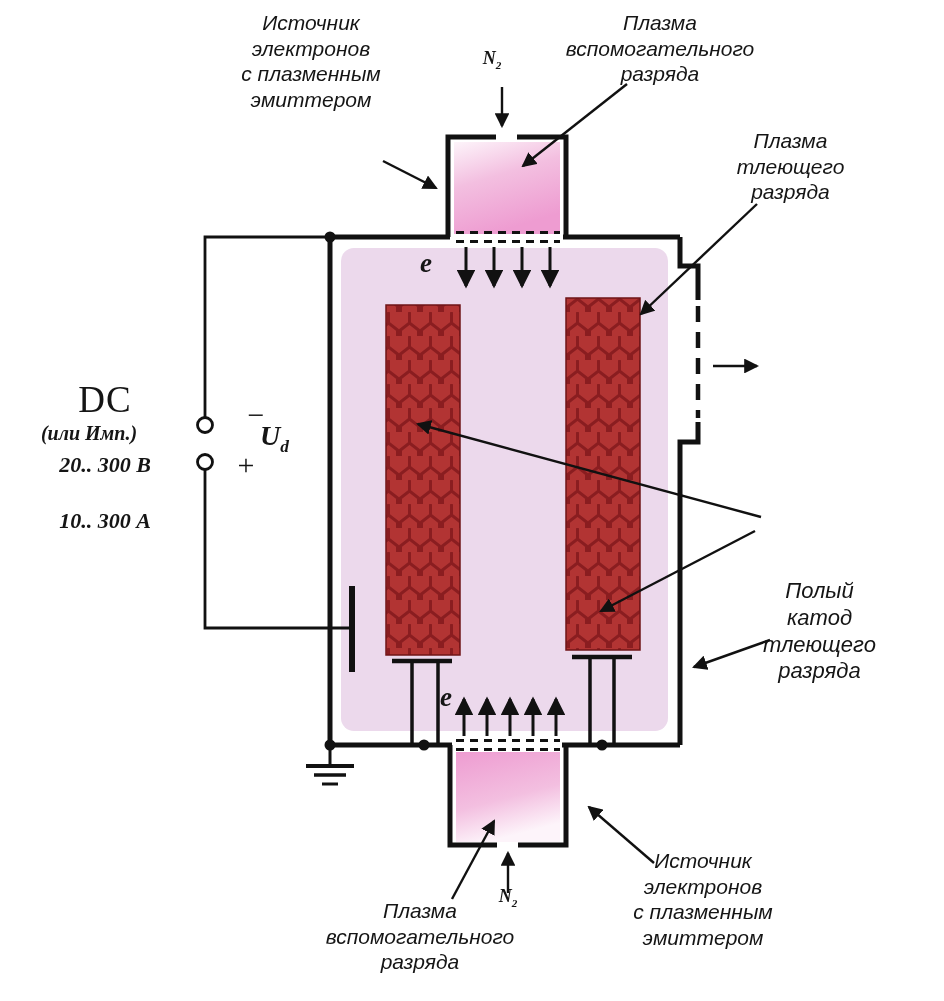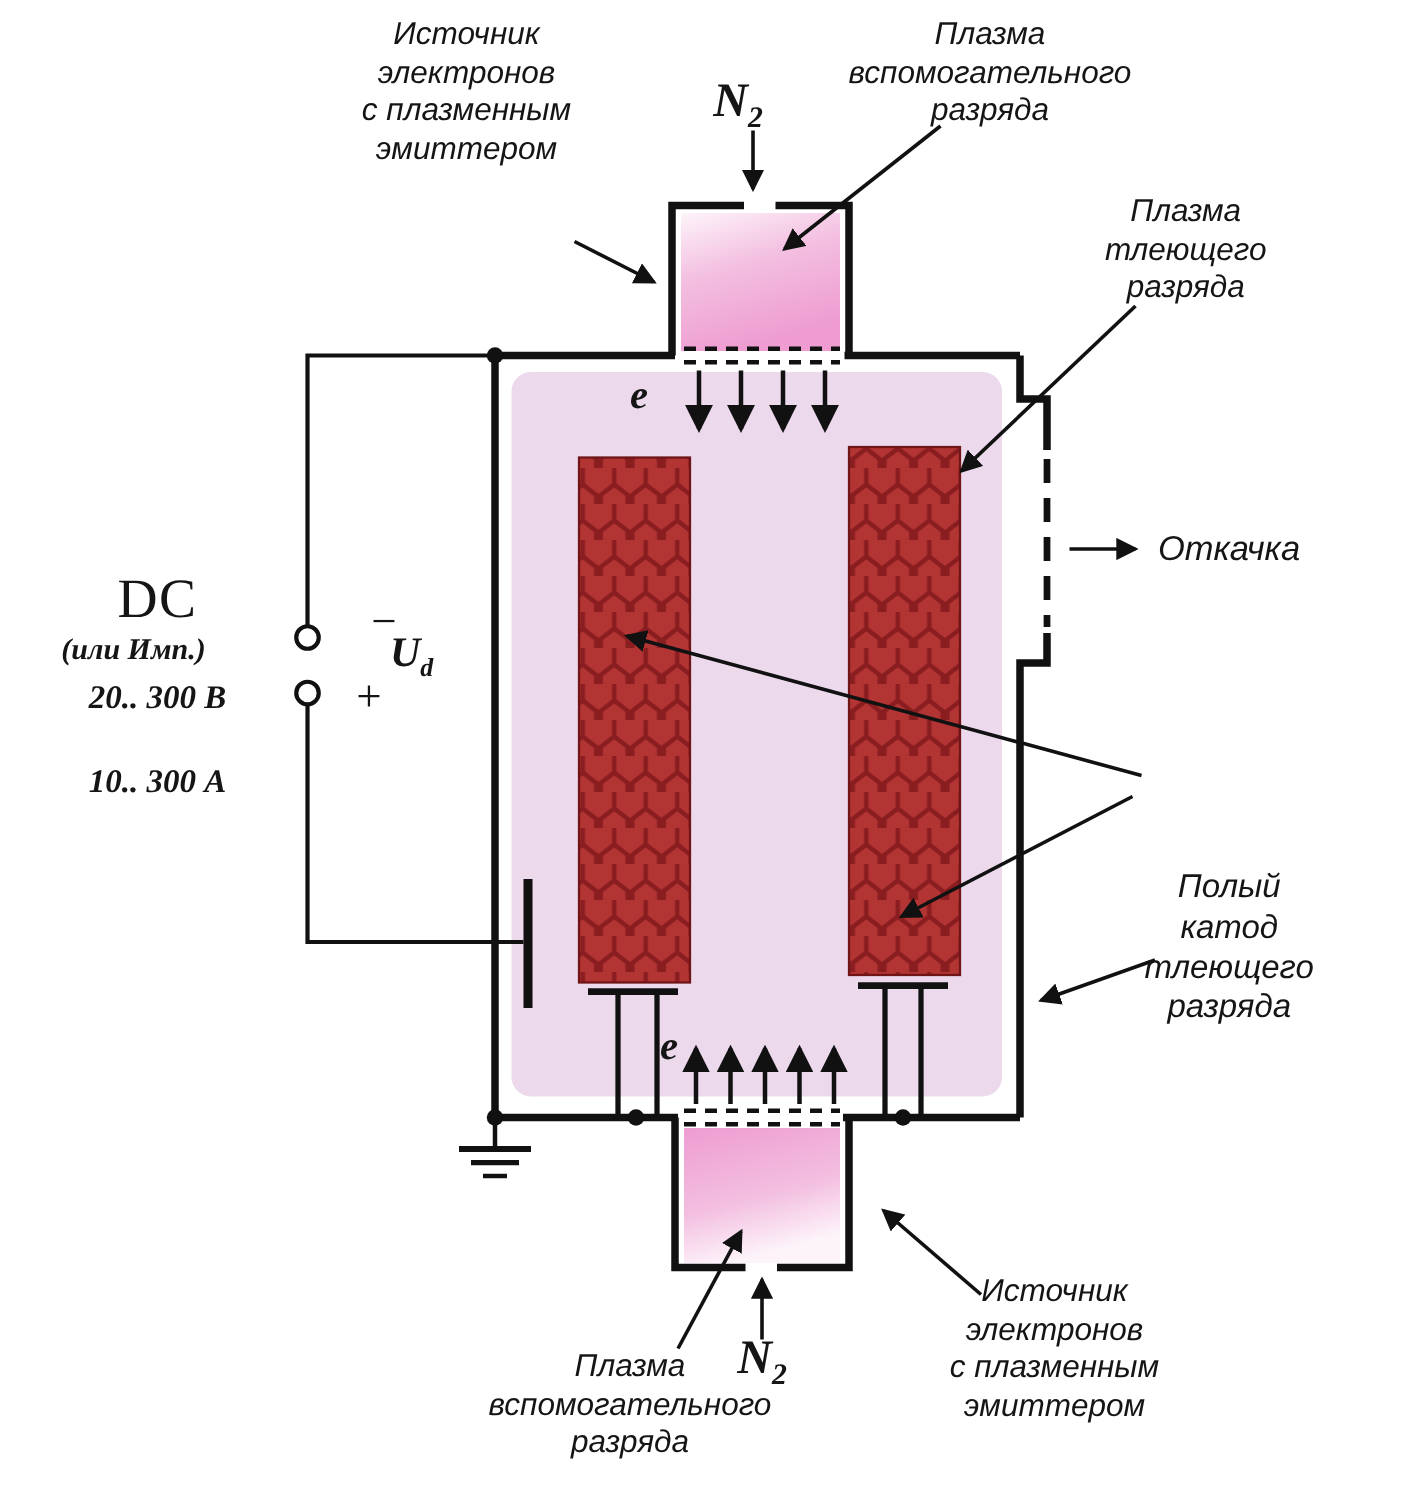--- a/index.html
+++ b/index.html
@@ -11,21 +11,21 @@
   .lbl {
     position:absolute; white-space:pre-line; text-align:center;
     font-style:italic; color:#151515;
   }
   .sans21 { font:italic 21px/1.22 "Liberation Sans", sans-serif; }
   .sans23 { font:italic 23px/1.2 "Liberation Sans", sans-serif; text-align:left; }
   .serifBI { font-family:"Liberation Serif", serif; font-style:italic; font-weight:bold; }
   .dc { font:37px/1 "Liberation Serif", serif; letter-spacing:1px; }
   .mode { font-size:20px; }
   .range { font-size:22px; }
-  .n2 { font-size:32px; }
+  .n2 { font-size:18px; }
   .n2 sub, .ud sub { font-size:0.62em; }
   .ud { font-size:28px; text-align:left; }
   .sign { font-family:"Liberation Serif", serif; font-size:30px; font-style:normal; }
   .e-lbl { font-size:27px; }
 </style>
 </head>
 <body>
 
 <div class="stage">
 
@@ -151,21 +151,20 @@
   <div class="lbl serifBI n2" style="left:462px; top:48px; width:60px;"><span>N</span><sub>2</sub></div>
 
   <div class="lbl sans21" style="left:540px; top:10px; width:240px;">Плазма
 вспомогательного
 разряда</div>
 
   <div class="lbl sans21" style="left:708px; top:128px; width:165px;">Плазма
 тлеющего
 разряда</div>
 
-  <div class="lbl sans23" style="left:772px; top:352px; width:150px;">Откачка</div>
 
 
   <div class="lbl sans21" style="left:732px; top:578px; width:175px; font-size:22px;">Полый
 катод
 тлеющего
 разряда</div>
 
   <div class="lbl sans21" style="left:588px; top:848px; width:230px;">Источник
 электронов
 с плазменным

